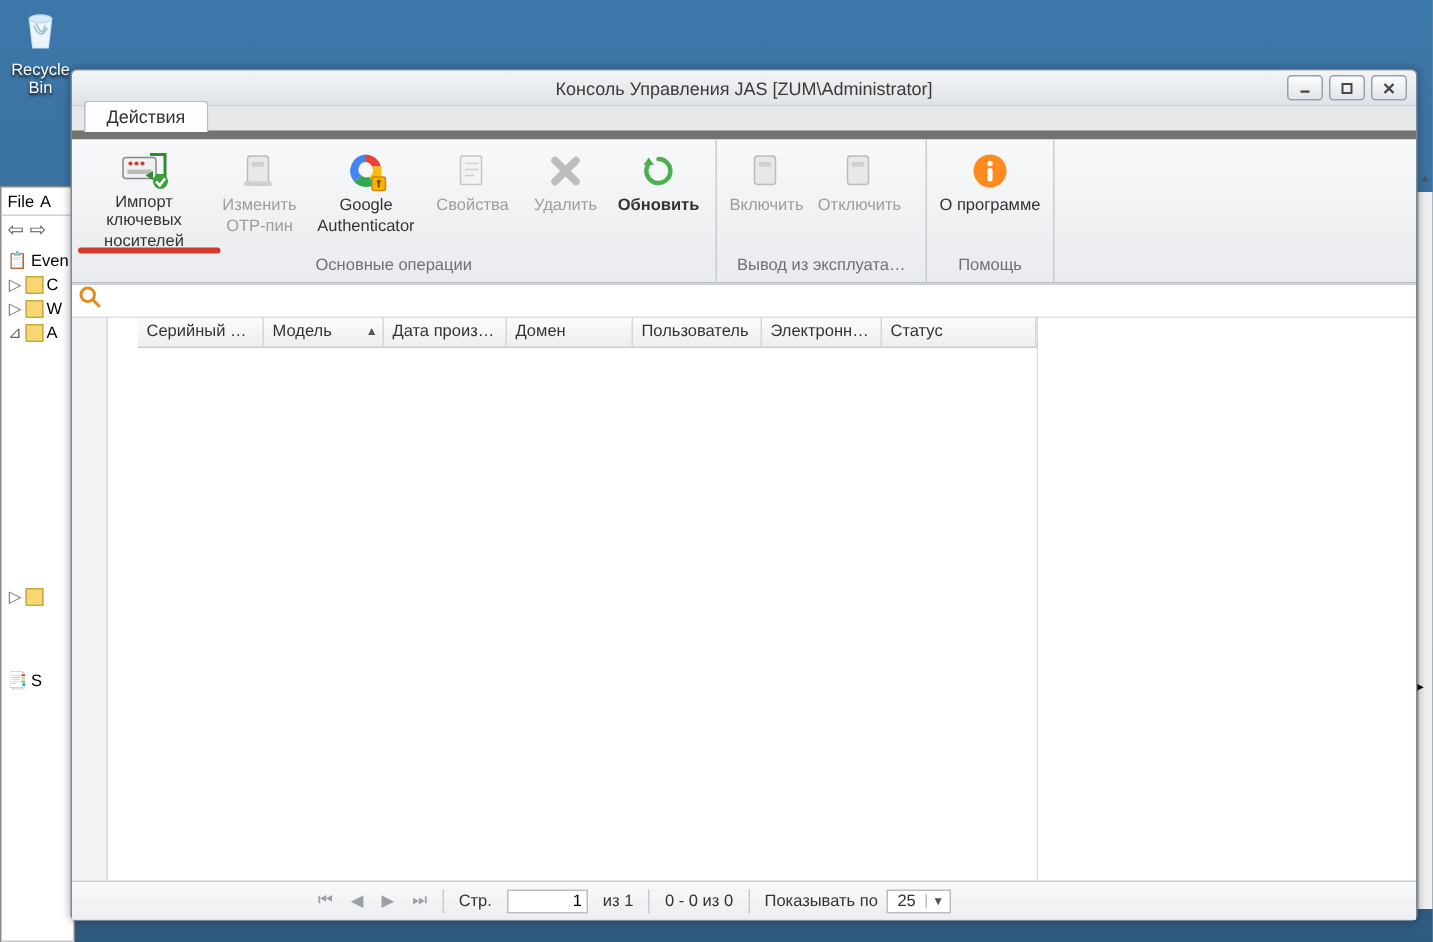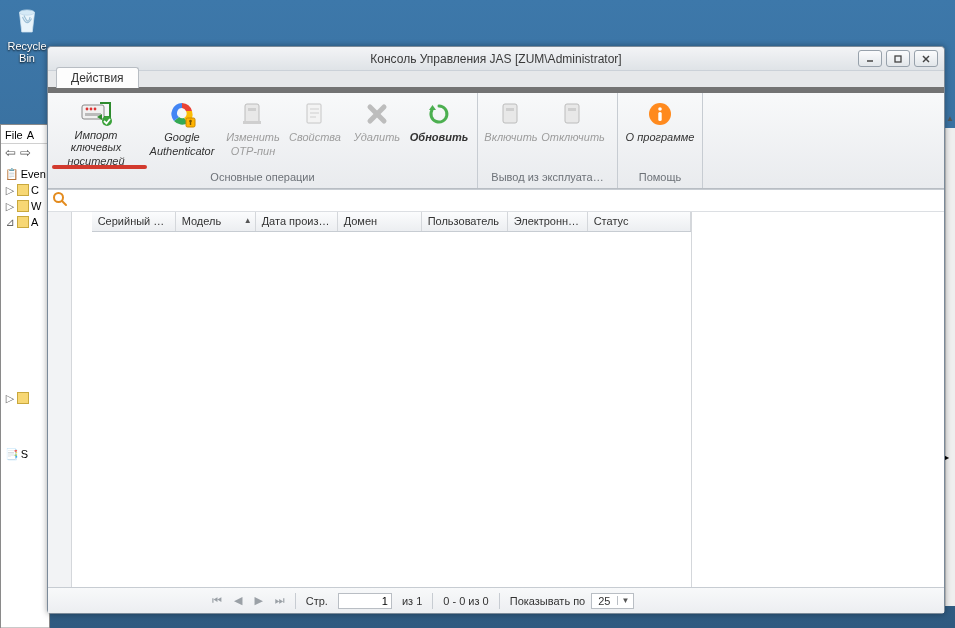--- a/index.html
+++ b/index.html
@@ -47,21 +47,21 @@
 
   .tabstrip { height:22px; padding-left:8px; display:flex; align-items:flex-end; border-bottom:6px solid #737373;}
   .tab { padding:3px 14px; font-size:12px; background:#fdfdfd; border:1px solid #b8bdc3; border-bottom:none; border-radius:3px 3px 0 0; color:#333; position:relative; top:1px;}
   .ribbon {
     display:flex; background:linear-gradient(#f8f9fa,#e9ebee);
     border-bottom:1px solid #b8bdc3;
   }
   .ribbon-group {
     border-right:1px solid #c7ccd2; padding:4px 2px 2px 2px; display:flex; flex-direction:column;
   }
-  .ribbon-items { display:flex;font-style:italic; }
+  .ribbon-items { display:flex; }
   .ribbon-item {
     width:62px; display:flex; flex-direction:column; align-items:center; justify-content:flex-start;
     font-size:11px; color:#333; text-align:center; padding:2px 2px 0 2px; line-height:12px; gap:2px;
     height:70px;
   }
   .ribbon-item.wide { width:92px;}
   .ribbon-item.mid  { width:80px;}
   .ribbon-item.big  { width:110px;}
   .ribbon-item.disabled { color:#9d9d9d;}
   .ribbon-item .icon-slot { width:32px; height:30px; display:flex; align-items:center; justify-content:center;}
@@ -203,45 +203,45 @@
                   <circle cx="15" cy="10" r="1.4" fill="#d33"></circle>
                   <path d="M20 4 L30 4 L30 18 L24 18" fill="none" stroke="#2e8b2e" stroke-width="2"></path>
                   <polygon points="22,15 22,21 17,18" fill="#2e8b2e"></polygon>
                   <circle cx="27" cy="22" r="5" fill="#3ba23b"></circle>
                   <path d="M24 22 L26.5 24.5 L30 20" fill="none" stroke="#fff" stroke-width="1.8"></path>
                 </svg>
             </div>
             <span>Импорт ключевых</span>
             <span>носителей</span>
           </div>
+          <div class="ribbon-item disabled">
+            <div class="icon-slot">
+              <svg width="26" height="26" viewBox="0 0 26 26">
+                  <rect x="5" y="3" width="14" height="19" rx="2" fill="#e8e8e8" stroke="#bcbcbc"></rect>
+                  <rect x="8" y="7" width="8" height="3" fill="#cfcfcf"></rect>
+                  <rect x="3" y="20" width="18" height="3" fill="#cfcfcf"></rect>
+                </svg>
+            </div>
+            <span>Изменить</span>
+            <span>OTP-пин</span>
+          </div>
           <div class="ribbon-item mid">
             <div class="icon-slot">
               <svg width="28" height="28" viewBox="0 0 28 28">
                   <path d="M14 3 A11 11 0 0 1 24 11 L18 11 A5 5 0 0 0 14 8 Z" fill="#ea4335"></path>
                   <path d="M24 11 A11 11 0 0 1 20 23 L16 18 A5 5 0 0 0 18 11 Z" fill="#fbbc05"></path>
                   <path d="M20 23 A11 11 0 0 1 6 21 L11 17 A5 5 0 0 0 16 18 Z" fill="#34a853"></path>
                   <path d="M6 21 A11 11 0 0 1 14 3 L14 8 A5 5 0 0 0 11 17 Z" fill="#4285f4"></path>
                   <rect x="18" y="18" width="9" height="9" rx="1.5" fill="#ffb300" stroke="#c98800"></rect>
                   <circle cx="22.5" cy="21" r="1.3" fill="#7a5200"></circle>
                   <rect x="21.8" y="21" width="1.4" height="4" fill="#7a5200"></rect>
                 </svg>
             </div>
             <span>Google</span>
             <span>Authenticator</span>
-          </div>
-          <div class="ribbon-item disabled">
-            <div class="icon-slot">
-              <svg width="26" height="26" viewBox="0 0 26 26">
-                  <rect x="5" y="3" width="14" height="19" rx="2" fill="#e8e8e8" stroke="#bcbcbc"></rect>
-                  <rect x="8" y="7" width="8" height="3" fill="#cfcfcf"></rect>
-                  <rect x="3" y="20" width="18" height="3" fill="#cfcfcf"></rect>
-                </svg>
-            </div>
-            <span>Изменить</span>
-            <span>OTP-пин</span>
           </div>
           <div class="ribbon-item disabled">
             <div class="icon-slot">
               <svg width="26" height="26" viewBox="0 0 26 26">
                   <rect x="5" y="3" width="14" height="19" rx="1" fill="#f3f3f3" stroke="#c6c6c6"></rect>
                   <line x1="8" y1="8" x2="17" y2="8" stroke="#cfcfcf"></line>
                   <line x1="8" y1="12" x2="17" y2="12" stroke="#cfcfcf"></line>
                   <line x1="8" y1="16" x2="14" y2="16" stroke="#cfcfcf"></line>
                 </svg>
             </div>

